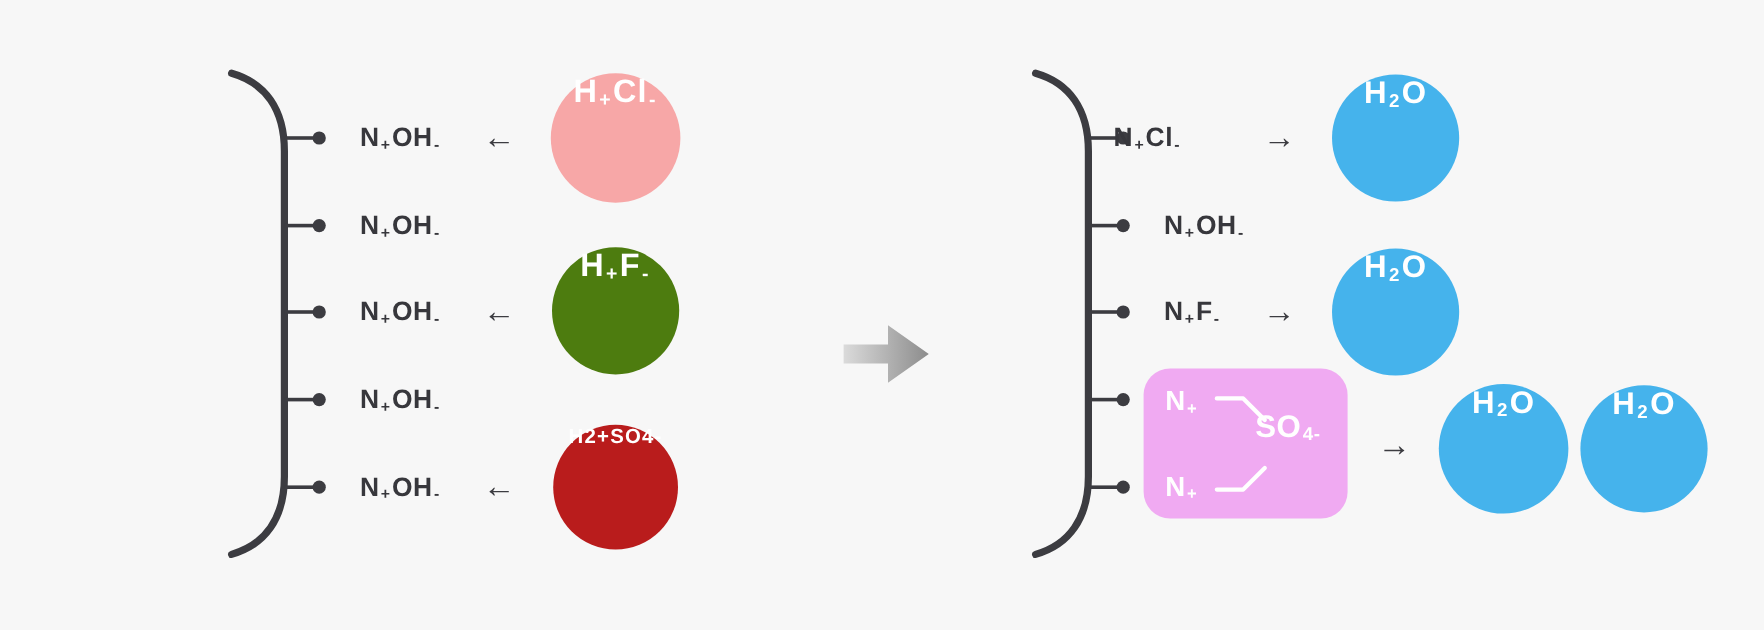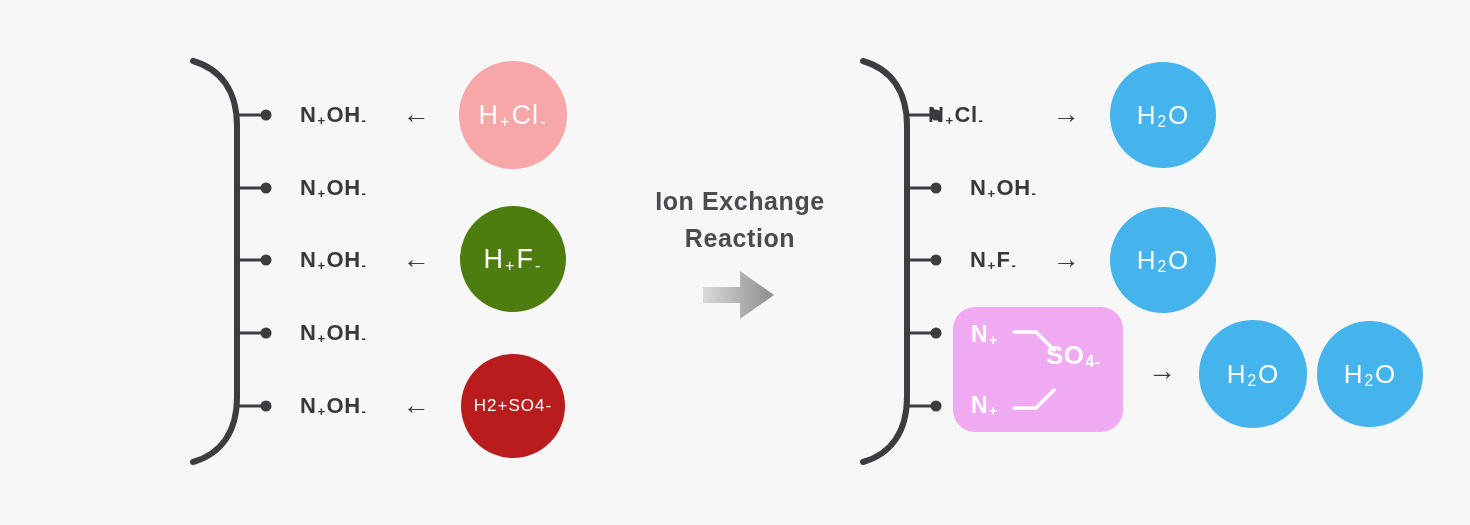--- a/index.html
+++ b/index.html
@@ -7,22 +7,22 @@
   #stage{position:relative;width:1470px;height:525px;background:#F7F7F7;overflow:hidden;}
   svg.overlay{position:absolute;left:0;top:0;z-index:2;pointer-events:none;}
   
   .formula{position:absolute;z-index:3;height:32px;line-height:32px;font-size:22px;
            font-weight:700;color:#37373C;letter-spacing:0.5px;white-space:nowrap;}
   .formula .sm,.circle .sm,.boxlabel .sm{font-size:0.6em;position:relative;top:0.2em;padding:0 1px;}
   
   .tarrow{position:absolute;z-index:3;width:40px;height:32px;line-height:30px;text-align:center;
           font-size:27px;font-weight:400;color:#3C3C41;}
   
-  .circle{position:absolute;z-index:1;border-radius:50%;display:flex;align-items:center;justify-content:center;
-          color:#FFFFFF;font-weight:400;letter-spacing:1px;white-space:nowrap;}
+  .circle{position:absolute;z-index:1;border-radius:50%;display:flex;justify-content:center;
+          color:#FFFFFF;font-weight:700;letter-spacing:1px;white-space:nowrap;}
   
   .sbox{position:absolute;z-index:1;border-radius:22px;}
   .boxlabel{position:absolute;z-index:3;color:#FFFFFF;font-weight:700;letter-spacing:0.5px;white-space:nowrap;}
   
   .title{position:absolute;z-index:3;left:590px;top:183px;width:300px;text-align:center;
          font-size:25px;line-height:37px;font-weight:700;color:#4A4A4F;letter-spacing:0.6px;}
 </style>
 </head>
 <body>
 
@@ -100,24 +100,20 @@
   <div class="formula" style="left:300px;top:99px"><span>N</span><span class="sm">+</span><span>OH</span><span class="sm">-</span></div>
   <div class="formula" style="left:300px;top:172px"><span>N</span><span class="sm">+</span><span>OH</span><span class="sm">-</span></div>
   <div class="formula" style="left:300px;top:244px"><span>N</span><span class="sm">+</span><span>OH</span><span class="sm">-</span></div>
   <div class="formula" style="left:300px;top:317px"><span>N</span><span class="sm">+</span><span>OH</span><span class="sm">-</span></div>
   <div class="formula" style="left:300px;top:390px"><span>N</span><span class="sm">+</span><span>OH</span><span class="sm">-</span></div>
 
   <span class="tarrow" style="left:396px;top:99px">←</span>
   <span class="tarrow" style="left:396px;top:244px">←</span>
   <span class="tarrow" style="left:396px;top:390px">←</span>
 
-  <div class="title">
-    <div>Ion Exchange</div>
-    <div>Reaction</div>
-  </div>
 
   <div class="formula" style="left:928px;top:99px"><span>N</span><span class="sm">+</span><span>Cl</span><span class="sm">-</span></div>
   <div class="formula" style="left:970px;top:172px"><span>N</span><span class="sm">+</span><span>OH</span><span class="sm">-</span></div>
   <div class="formula" style="left:970px;top:244px"><span>N</span><span class="sm">+</span><span>F</span><span class="sm">-</span></div>
 
   <span class="tarrow" style="left:1046px;top:99px">→</span>
   <span class="tarrow" style="left:1046px;top:244px">→</span>
 
   <div class="boxlabel" style="left:971px;top:320px;height:28px;line-height:28px;font-size:23px"><span>N</span><span class="sm">+</span></div>
   <div class="boxlabel" style="left:971px;top:391px;height:28px;line-height:28px;font-size:23px"><span>N</span><span class="sm">+</span></div>

